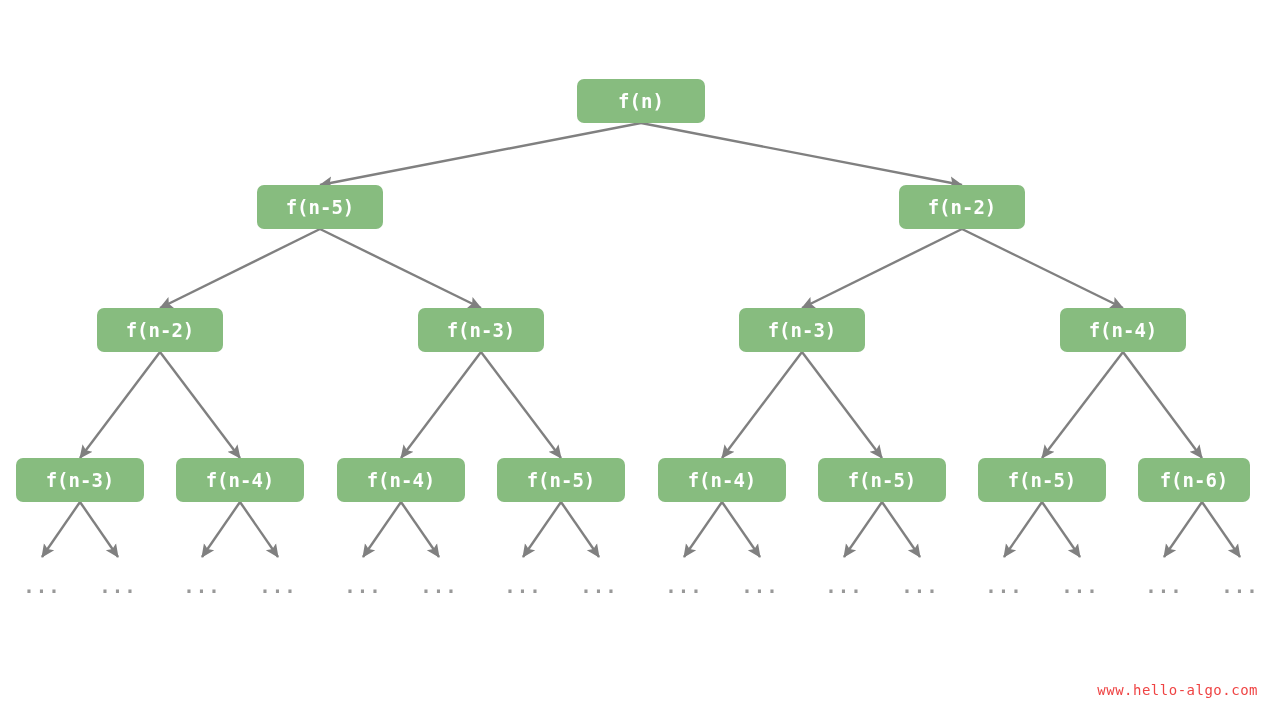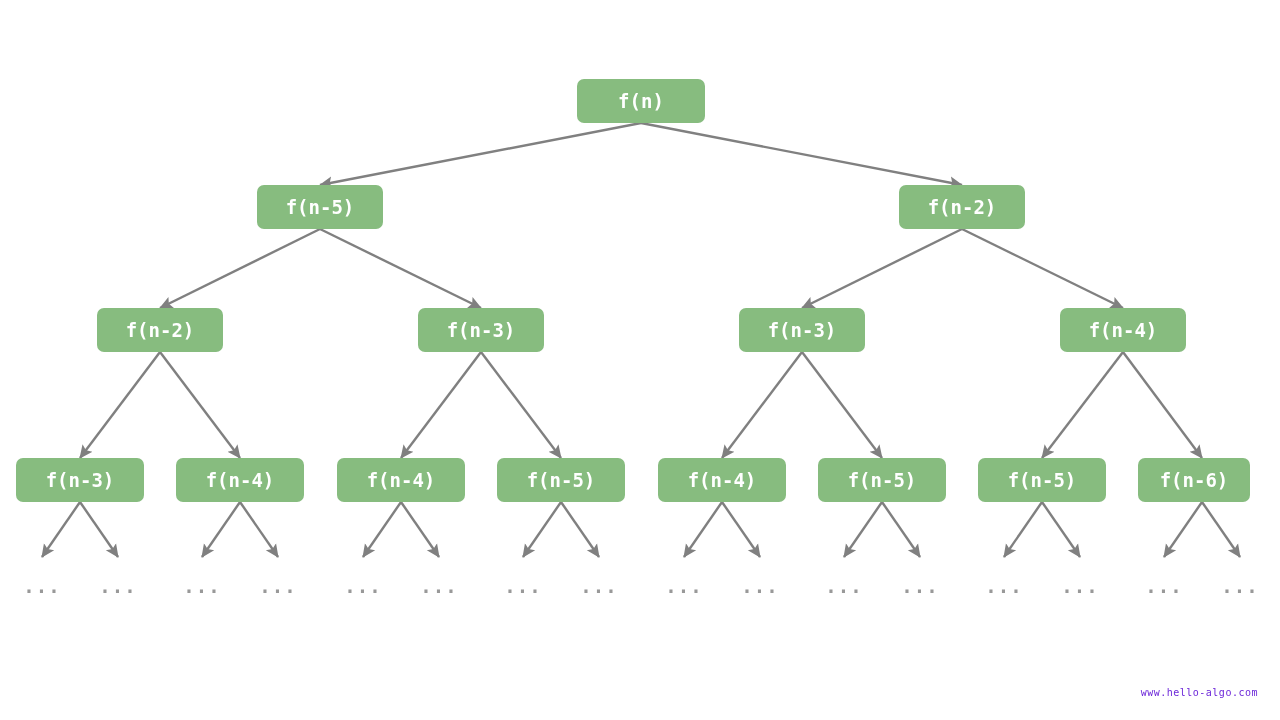--- a/index.html
+++ b/index.html
@@ -47,23 +47,23 @@
     font-weight: 700;
     line-height: 1;
     letter-spacing: 1px;
     z-index: 2;
     transform: translate(-50%, -50%);
   }
   #watermark {
     position: absolute;
     right: 22px;
     bottom: 22px;
-    color: #6d28d9;
+    color: #ef4444;
     font-family: "DejaVu Sans Mono", "Liberation Mono", monospace;
-    font-size: 10px;
+    font-size: 14px;
     letter-spacing: 0.5px;
     z-index: 3;
   }
 </style>
 </head>
 <body>
 
 <div id="canvas">
 
   <svg id="edges" viewBox="0 0 1280 720" preserveAspectRatio="none">

